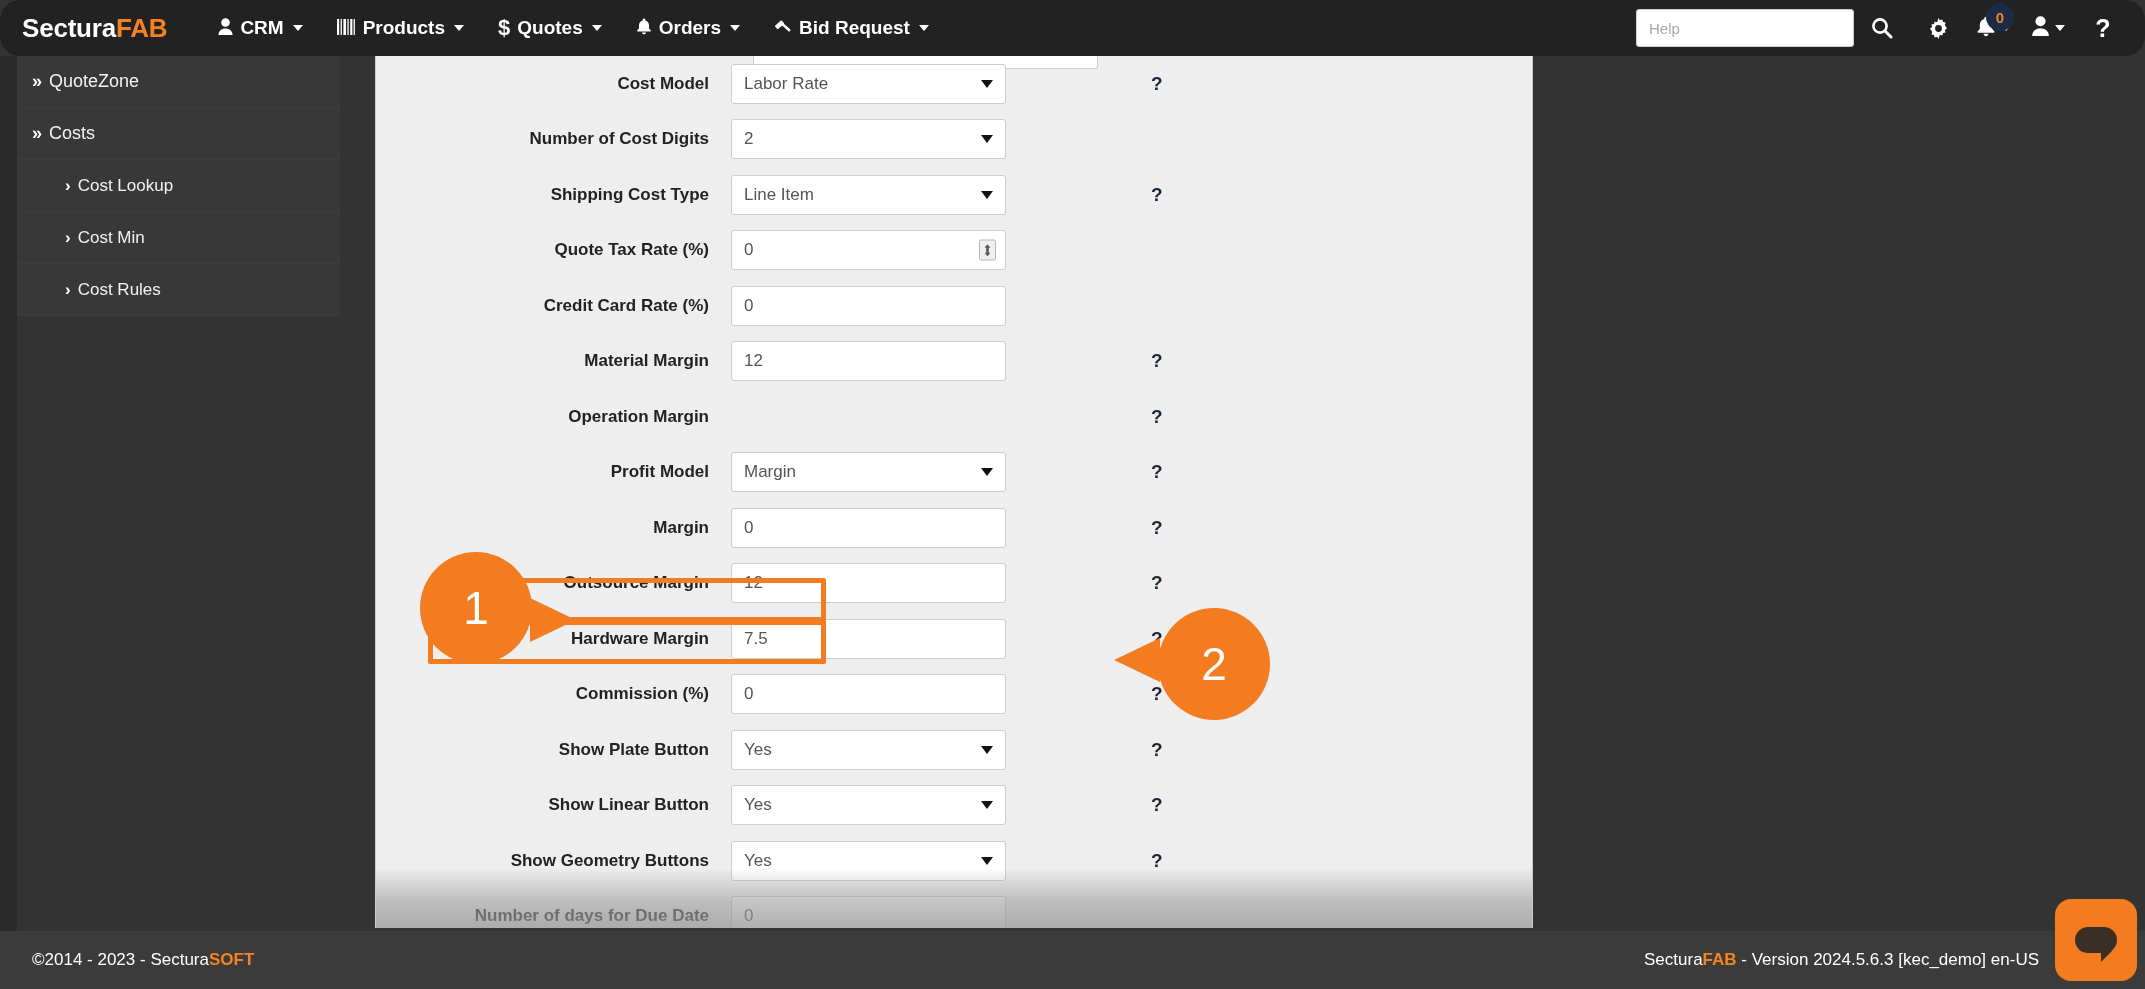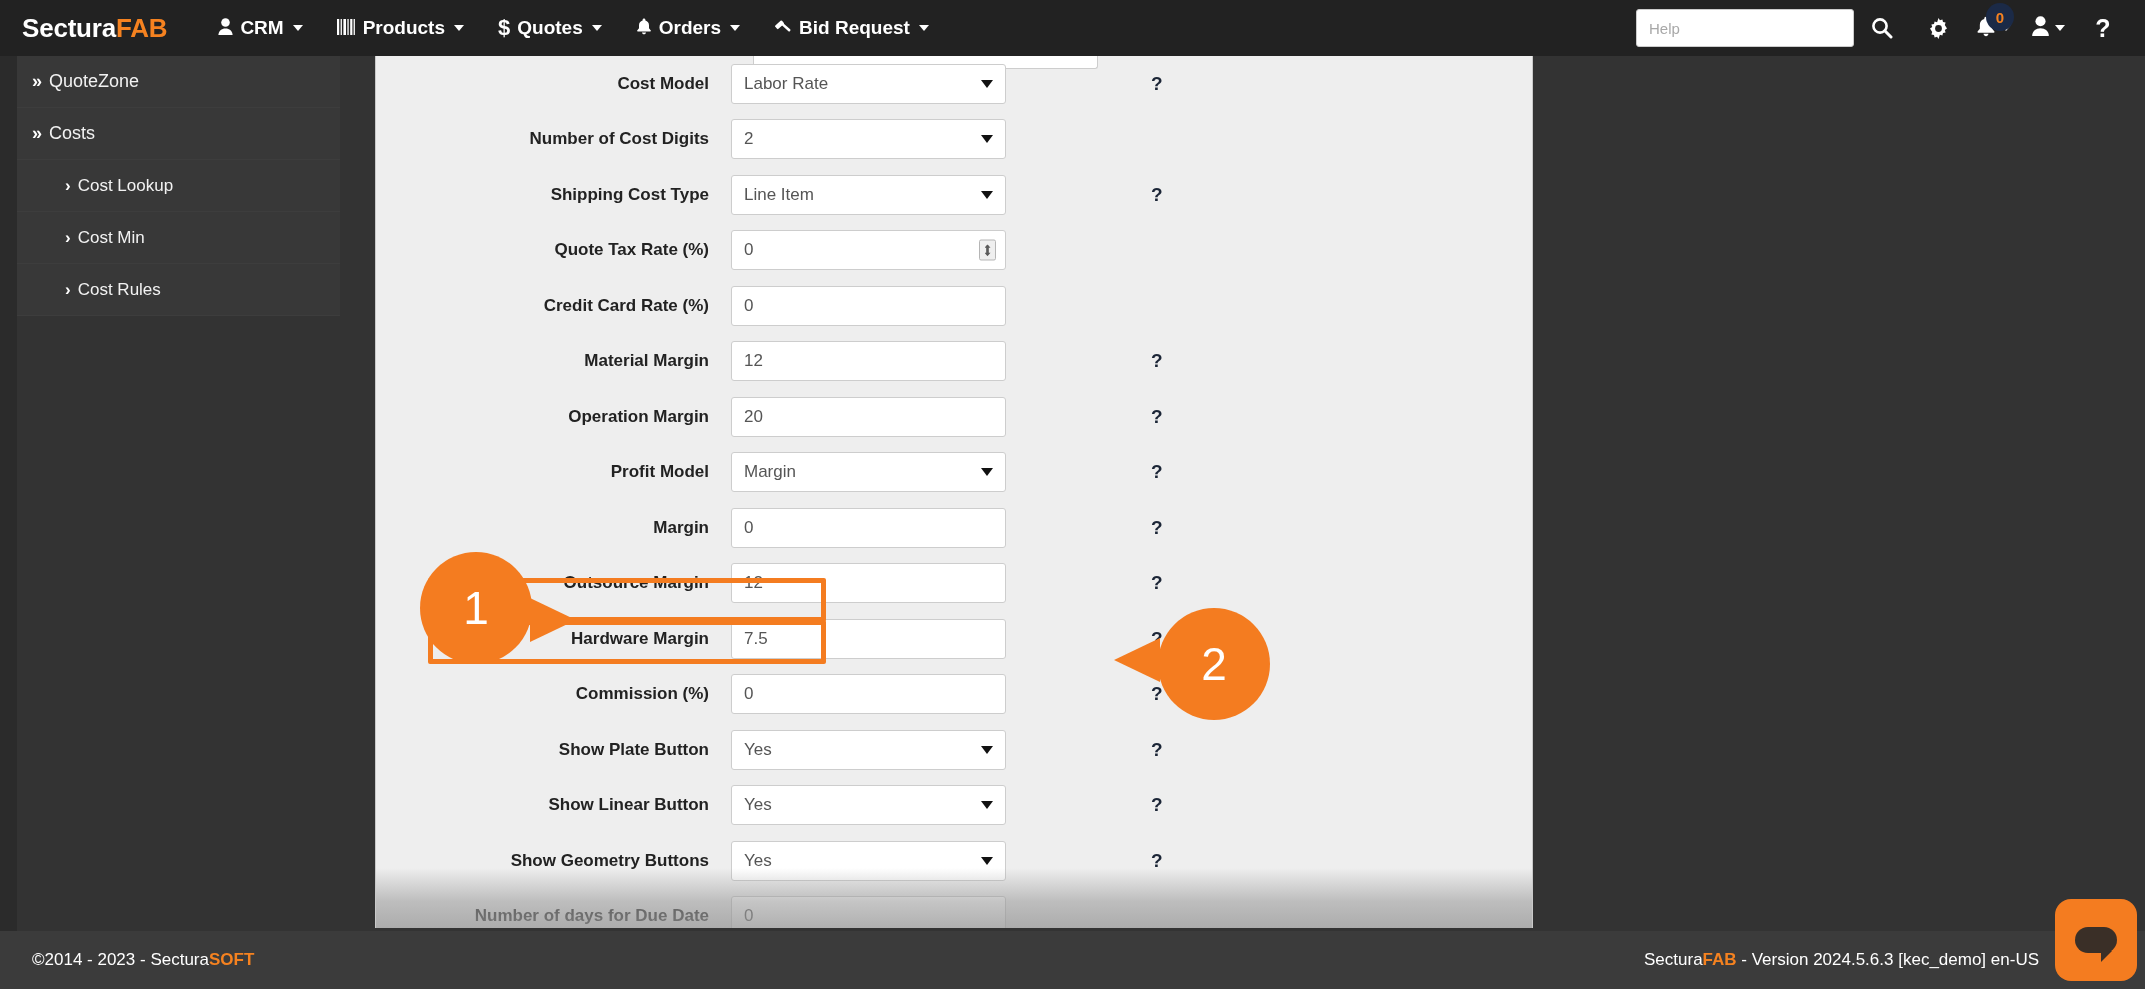--- a/index.html
+++ b/index.html
@@ -8,21 +8,21 @@
     overflow: hidden;
     font-family: "Liberation Sans", sans-serif;
     background: #333333;
   }
   #app { position: relative; width: 2145px; height: 989px; background: #333333; }
 
   
   .navbar {
     position: absolute; top: 0; left: 0; width: 2145px; height: 56px;
     background: #222222;
-    display: flex; align-items: center;
+    display: flex; align-items: center; border-radius: 20px;
   }
   .brand {
     font-size: 26px; font-weight: bold; color: #ffffff;
     margin-left: 22px; margin-right: 34px;
     letter-spacing: -0.2px; white-space: nowrap;
   }
   .brand .fab { color: #f58220; }
   .navitem {
     display: flex; align-items: center; gap: 7px;
     color: #ffffff; font-size: 19px; font-weight: bold;
@@ -420,25 +420,20 @@
           <div class="flabel">Material Margin</div>
           <div class="fctrl">
             <div class="finput">
               <span>12</span>
             </div>
           </div>
           <span class="fhelp">?</span>
         </div>
         <div class="frow">
           <div class="flabel">Operation Margin</div>
-          <div class="fctrl">
-            <div class="finput">
-              <span>20</span>
-            </div>
-          </div>
           <span class="fhelp">?</span>
         </div>
         <div class="frow">
           <div class="flabel">Profit Model</div>
           <div class="fctrl">
             <div class="fselect">
               <span>Margin</span>
               <span class="sel-caret"></span>
             </div>
           </div>

